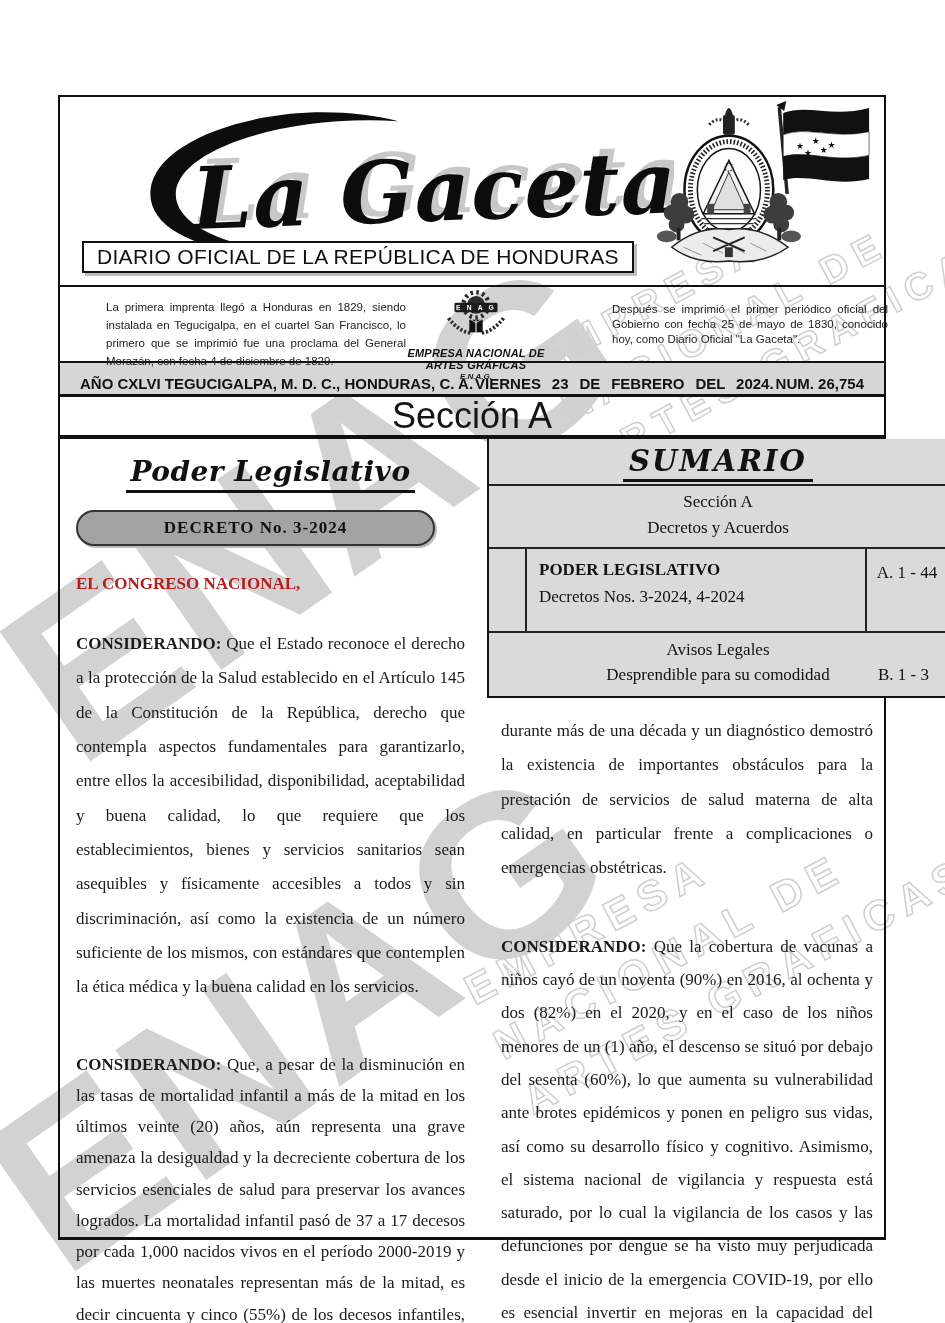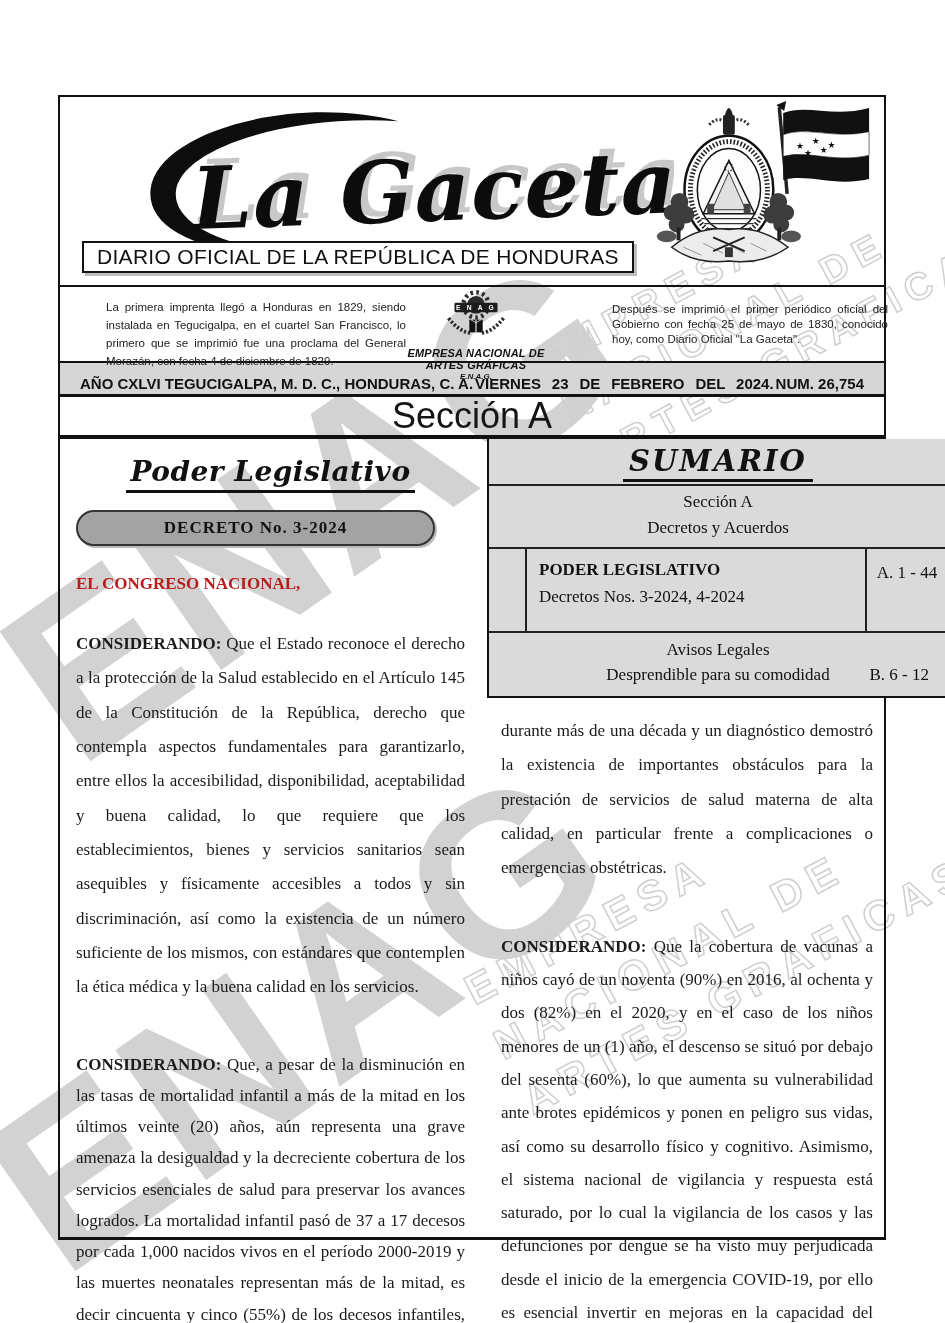--- a/index.html
+++ b/index.html
@@ -223,21 +223,21 @@
           <div class="cell-spacer"></div>
           <div class="cell-main">
             <div class="org">PODER LEGISLATIVO</div>
             <div>Decretos Nos. 3-2024, 4-2024</div>
           </div>
           <div class="cell-pages">A.  1 - 44</div>
         </div>
         <div class="sum-secb">
           <div>Avisos Legales</div>
           <div>Desprendible para su comodidad</div>
-          <div class="b-pages">B.  6 - 12</div>
+          <div class="b-pages">B.  1 - 3</div>
         </div>
       </div>
 
       <div class="col-right-text">
         <p class="par">
           <span class="lead"></span>
           <span>durante más de una década y un diagnóstico demostró la existencia de importantes obstáculos para la prestación de servicios de salud materna de alta calidad, en particular frente a complicaciones o emergencias obstétricas.</span>
         </p>
         <p class="par mt2 semi">
           <span class="lead">CONSIDERANDO:</span>

